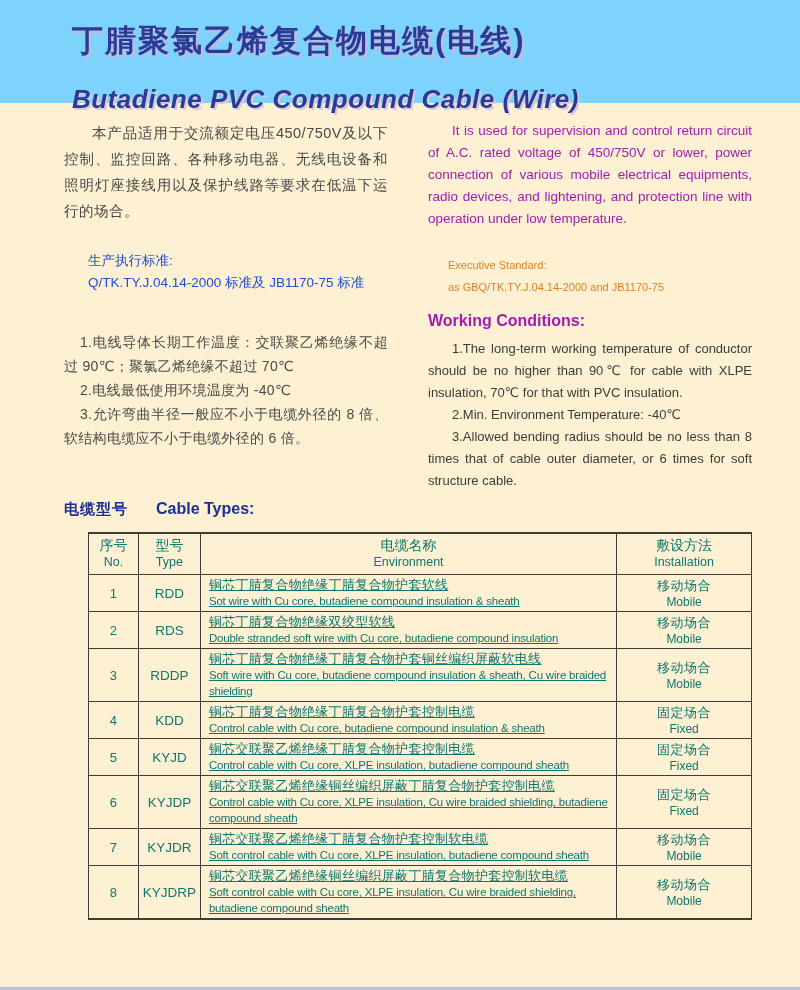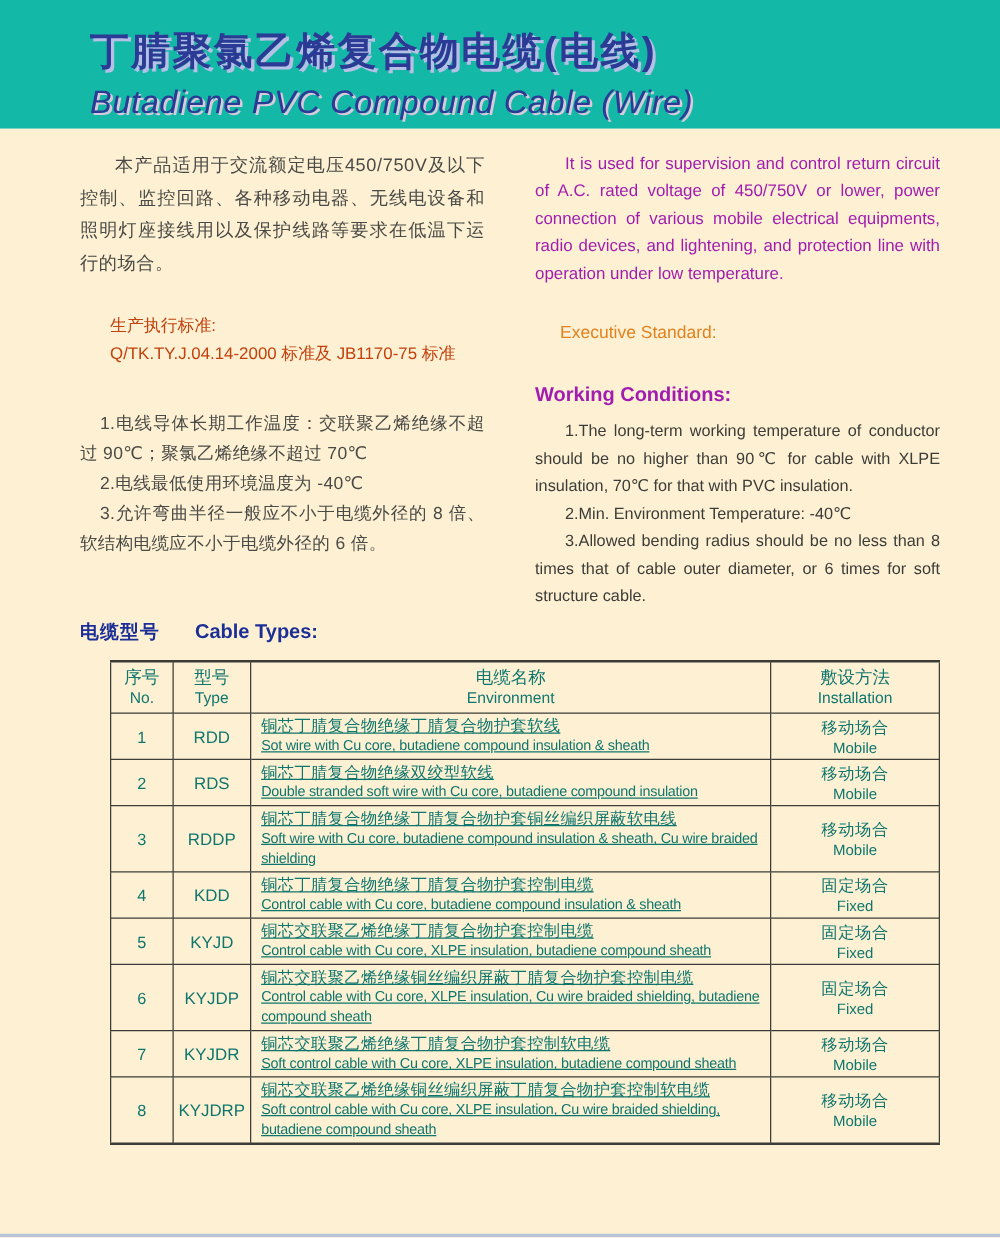--- a/index.html
+++ b/index.html
@@ -1,43 +1,43 @@
 <!DOCTYPE html>
 <html><head>
 <meta charset="utf-8">
 <style>
   * { margin:0; padding:0; box-sizing:border-box; }
   html,body { width:800px; }
   body { font-family:"Liberation Sans","DejaVu Sans",sans-serif; background:#ffffff; }
   .page { position:relative; width:800px; height:990px; background:#ffffff; overflow:hidden; }
 
   
-  .page-header { height:103px; background:#14b8a6; padding:20px 0 0 72px; }
+  .page-header { height:103px; background:#7dd3fc; padding:20px 0 0 72px; }
   .title-zh {
     font-size:31px; font-weight:700; letter-spacing:2px; color:#2b3a94;
     text-shadow:2.5px 2.5px 0 #b6c0e6;
   }
   .title-en {
-    margin-top:4px; font-size:26px; font-weight:400; font-style:italic;
+    margin-top:22px; font-size:26px; font-weight:700; font-style:italic;
     letter-spacing:0.5px; color:#2b3a94; text-shadow:2px 2px 0 #d9c9dd;
   }
 
   
   .page-body { background:#fdf0d3; height:951px; padding:17px 38px 0 64px; }
   .two-col { display:flex; justify-content:flex-start; }
   .col-left { width:324px; margin-right:40px; }
   .col-right { width:324px; }
 
   .para-zh { font-size:14.5px; line-height:26px; color:#4a4a46; text-indent:28px;
              text-align:justify; letter-spacing:0.5px; }
   .para-en { font-size:13.5px; line-height:22px; color:#a21caf; text-indent:24px;
              text-align:justify; }
 
-  .standard-block-zh { margin:26px 0 0 24px; color:#c2410c; font-size:13.5px; line-height:22px; }
-  .standard-block-en { margin:24px 0 0 20px; color:#e1821f; font-size:14px; line-height:22px; }
+  .standard-block-zh { margin:26px 0 0 24px; color:#1d4ed8; font-size:13.5px; line-height:22px; }
+  .standard-block-en { margin:24px 0 0 20px; color:#e1821f; font-size:11px; line-height:22px; }
 
   .conditions { margin-top:14px; }
   .sec-heading-zh { font-size:16px; font-weight:700; color:#1c2f96; letter-spacing:1px; }
   .sec-heading-en { font-size:16px; font-weight:700; color:#a21caf; }
   .cond-items-zh { margin-top:18px; }
   .cond-items-zh p { font-size:14px; line-height:24px; color:#4a4a46; text-indent:16px;
                      text-align:justify; letter-spacing:0.3px; }
   .cond-items-en { margin-top:8px; }
   .cond-items-en p { font-size:13px; line-height:22px; color:#3c3c38; text-indent:24px;
                      text-align:justify; }
@@ -88,20 +88,21 @@
         <p class="para-zh">本产品适用于交流额定电压450/750V及以下控制、监控回路、各种移动电器、无线电设备和照明灯座接线用以及保护线路等要求在低温下运行的场合。</p>
         <div class="standard-block-zh">
           <div>生产执行标准:</div>
           <div>Q/TK.TY.J.04.14-2000 标准及 JB1170-75 标准</div>
         </div>
       </div>
       <div class="col-right">
         <p class="para-en">It is used for supervision and control return circuit of A.C. rated voltage of 450/750V or lower, power connection of various mobile electrical equipments, radio devices, and lightening, and protection line with operation under low temperature.</p>
         <div class="standard-block-en">
           <div>Executive Standard:</div>
+          <div>as  GBQ/TK.TY.J.04.14-2000 and JB1170-75</div>
         </div>
       </div>
     </section>
 
     <section class="two-col conditions">
       <div class="col-left">
         <div class="cond-items-zh">
           <p>1.电线导体长期工作温度：交联聚乙烯绝缘不超过 90℃；聚氯乙烯绝缘不超过 70℃</p>
           <p>2.电线最低使用环境温度为 -40℃</p>
           <p>3.允许弯曲半径一般应不小于电缆外径的 8 倍、软结构电缆应不小于电缆外径的 6 倍。</p>

